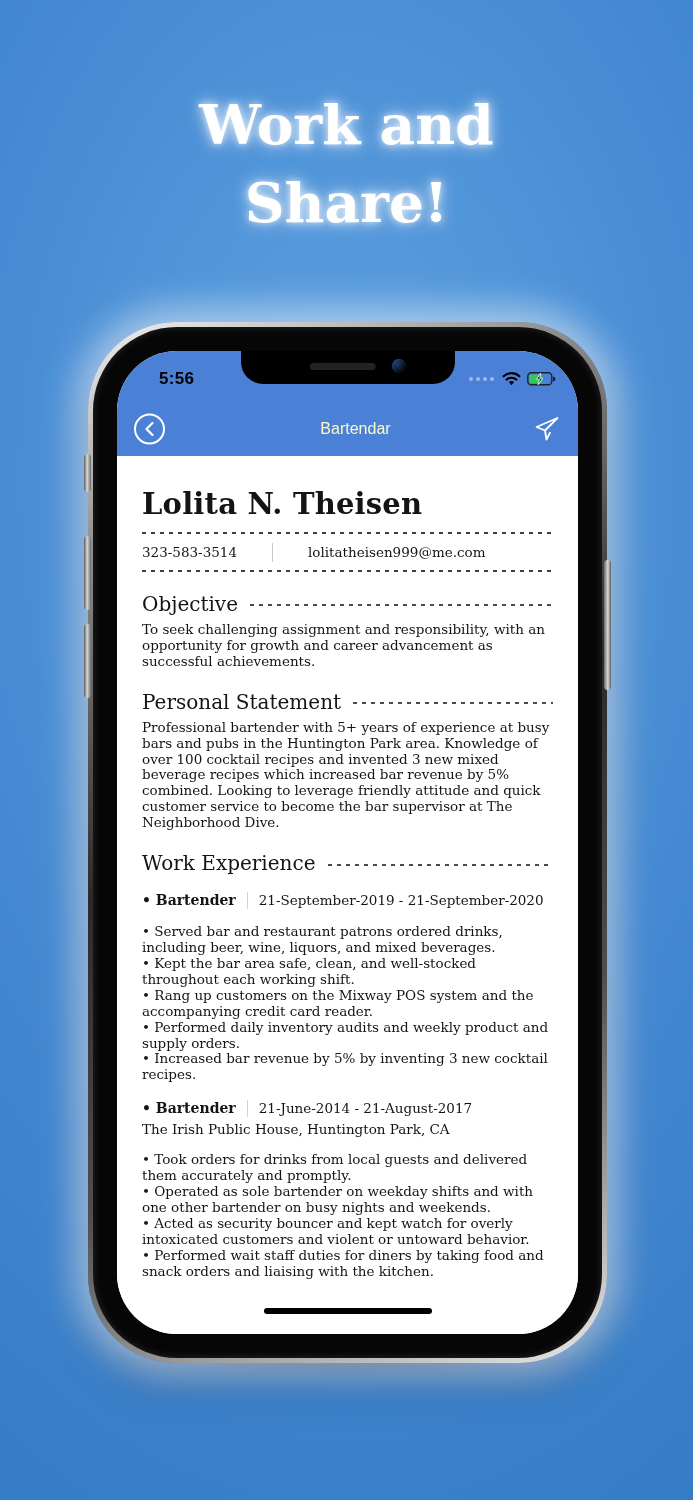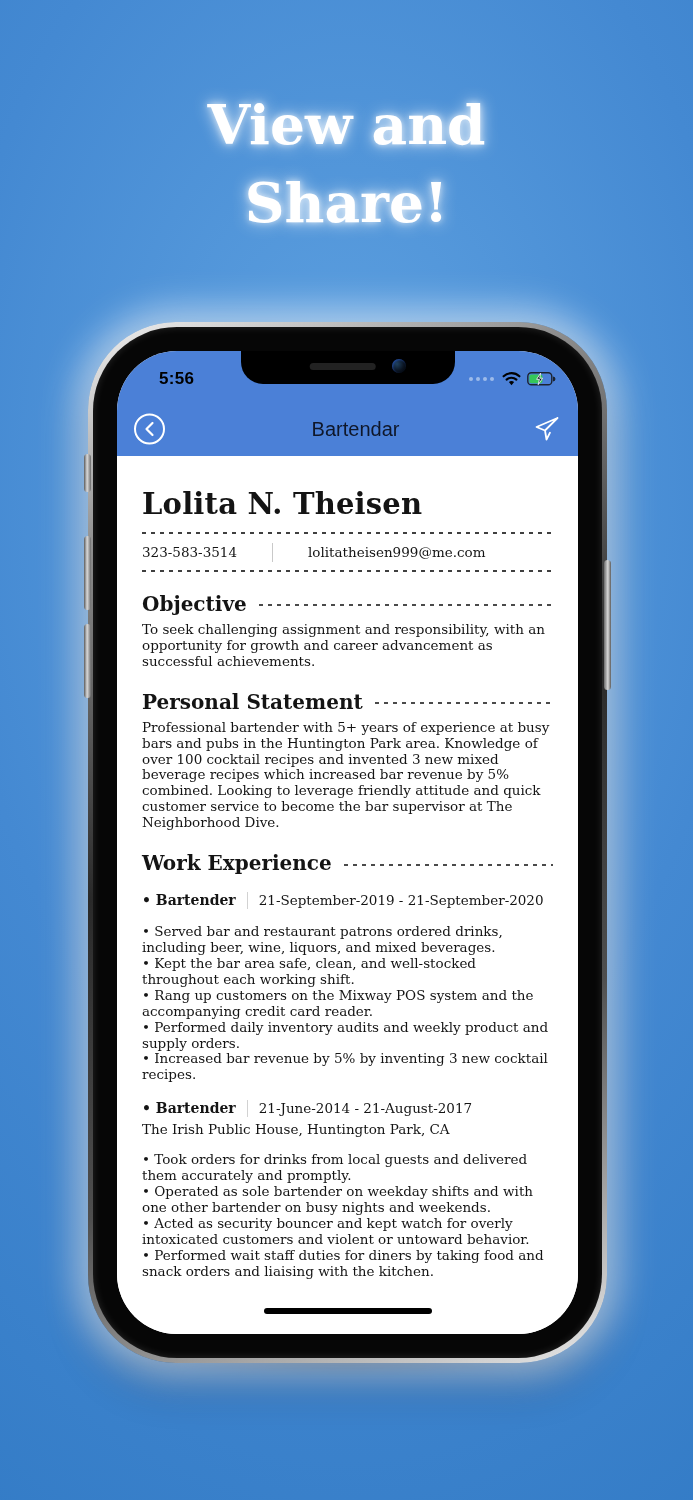--- a/index.html
+++ b/index.html
@@ -64,39 +64,39 @@
   .cell-dots{display:flex;gap:3px;margin-right:2px;}
   .cell-dots i{width:4px;height:4px;border-radius:50%;background:rgba(225,235,250,.55);}
   .nav-row{position:relative;height:70px;}
   .back-btn{
     position:absolute;left:17px;top:50%;transform:translateY(-50%);
     width:31px;height:31px;border:2px solid #fff;border-radius:50%;box-sizing:border-box;
     display:flex;align-items:center;justify-content:center;cursor:pointer;
   }
   .nav-title{
     position:absolute;left:16px;right:0;top:50%;transform:translateY(-50%);
-    text-align:center;color:#0f172a;font-size:20px;font-weight:400;
+    text-align:center;color:#fef9c3;font-size:16px;font-weight:400;
   }
   .send-btn{position:absolute;right:18px;top:50%;transform:translateY(-50%);cursor:pointer;display:flex;}
   
   .document{
     flex:1 1 auto;background:#fff;overflow:hidden;position:relative;
     padding:33px 25px 0 25px;
     font-family:"DejaVu Serif", serif;color:#141414;
   }
   .res-name{font-size:29px;font-weight:bold;line-height:1.1;letter-spacing:.2px;}
   .res-sub{font-size:12.5px;margin-top:5px;}
   .dashed-rule{
     height:2px;margin-top:11px;
     background:repeating-linear-gradient(90deg,#3f3f3f 0 4px,transparent 4px 9px);
   }
   .contact-row{display:flex;align-items:center;padding:9px 0 8px 0;font-size:13.5px;gap:23px;}
   .vdiv{width:1px;height:19px;background:#c9c9c9;margin:0 12px;flex:0 0 auto;}
   .section-head{display:flex;align-items:center;gap:12px;margin-top:20px;}
-  .section-head h2{margin:0;font-size:20px;font-weight:bold;white-space:nowrap;text-align:center;}
+  .section-head h2{margin:0;font-size:20px;font-weight:normal;white-space:nowrap;text-align:center;}
   .leader{
     flex:1;height:2px;margin-top:3px;
     background:repeating-linear-gradient(90deg,#4a4a4a 0 4px,transparent 4px 9px);
   }
   .body-text{font-size:13.5px;line-height:1.18;margin-top:6px;}
   .job{margin-top:17px;}
   .job-title-row{display:flex;}
   .job-title{font-size:14px;font-weight:bold;}
   .job-title::before{content:"• ";}
   .job-dates{font-size:13.5px;}
@@ -107,21 +107,21 @@
   .job-bullets p::before{content:"• ";}
   .home-indicator{
     position:absolute;bottom:20px;left:50%;transform:translateX(-50%);
     width:168px;height:6px;border-radius:4px;background:#000;z-index:7;
   }
 </style>
 </head>
 <body>
 
 <div class="hero">
-  <div>View and</div>
+  <div>Work and</div>
   <div>Share!</div>
 </div>
 
 <div class="ground-shadow"></div>
 
 <div class="phone-rim">
   <div class="side-btn btn-mute"></div>
   <div class="side-btn btn-vol-up"></div>
   <div class="side-btn btn-vol-down"></div>
   <div class="side-btn btn-power"></div>

